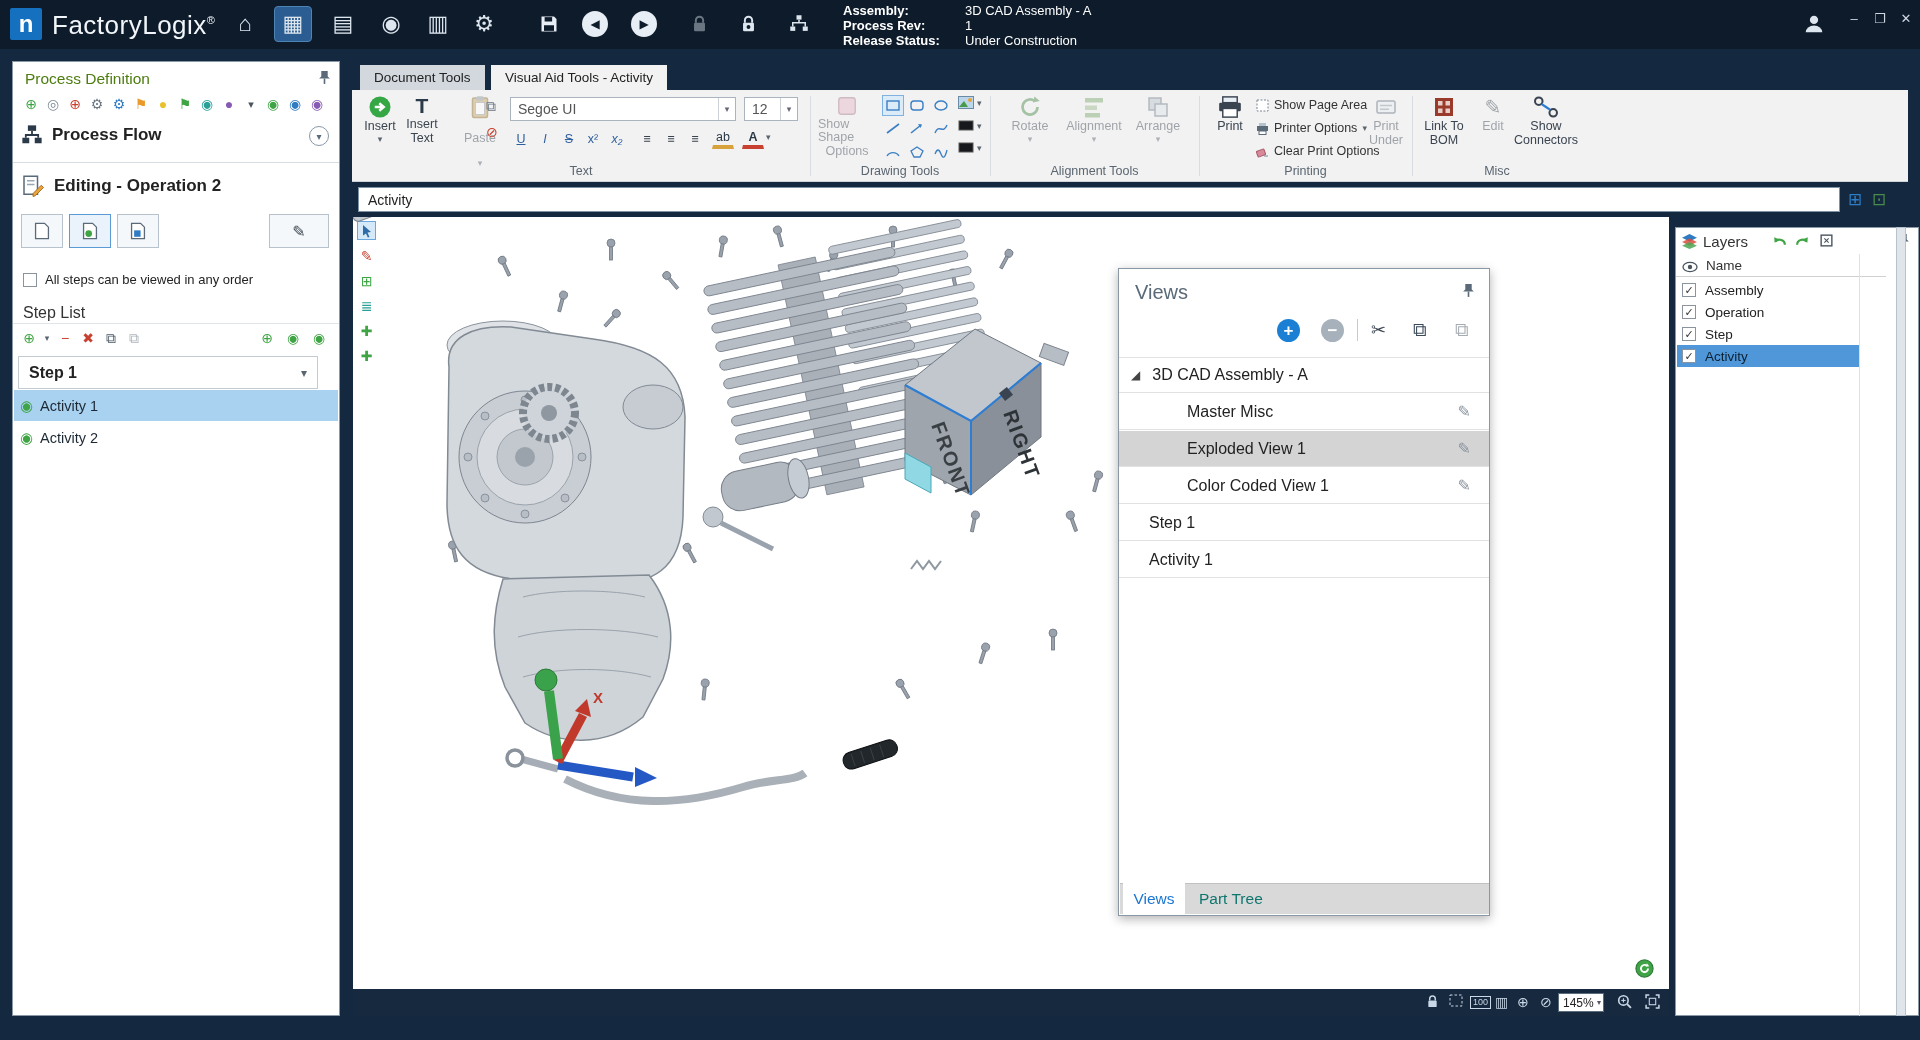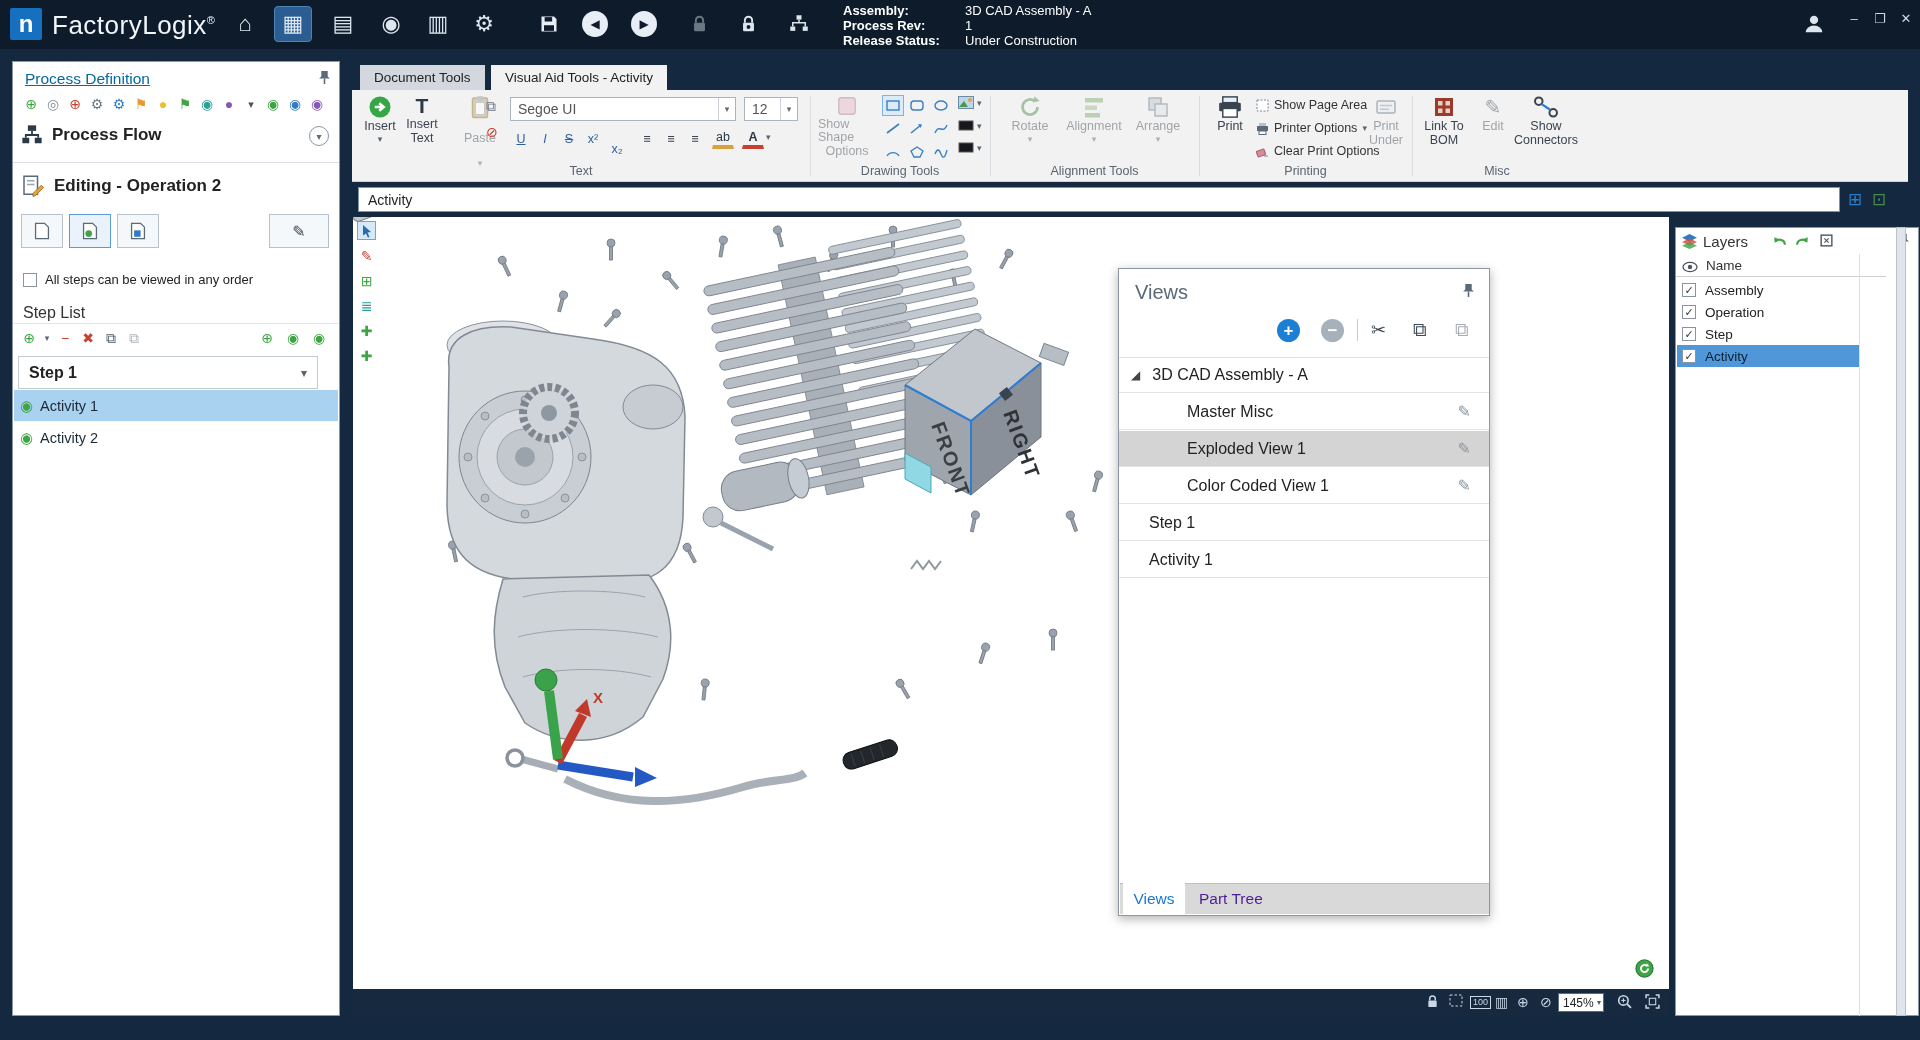--- a/index.html
+++ b/index.html
@@ -17,21 +17,21 @@
   .tb-circle { background:#e8eef5; color:#0d1b2b; border-radius:50%; width:26px; height:26px; font-size:12px; top:11px; }
   .asm-info { left:843px; top:3px; color:#fff; font-size:13px; line-height:15px; }
   .asm-info .row { display:flex; }
   .asm-info .lab { font-weight:bold; width:122px; }
   .win-btn { top:8px; width:24px; height:20px; color:#cfd8e2; font-size:13px; display:flex; align-items:center; justify-content:center; }
 
   
   .panel { background:#fff; border:1px solid #8a98a6; }
 
   
-  .lp-title { left:12px; top:8px; font-size:15.5px; color:#0369a1;text-decoration:underline; }
+  .lp-title { left:12px; top:8px; font-size:15.5px; color:#4d7c0f; }
   .mini-ic { width:20px; height:20px; display:inline-flex; align-items:center; justify-content:center; font-size:14px; }
   .lp-row-bold { font-size:17px; font-weight:bold; color:#222; }
   .doc-btn { width:42px; height:34px; border:1px solid #b8c2cc; background:#f5f8fa; display:flex; align-items:center; justify-content:center; }
   .cbx { width:14px; height:14px; border:1px solid #8a949e; background:#fff; display:inline-flex; align-items:center; justify-content:center; font-size:11px; color:#333; }
   .step-box { border:1px solid #c3cbd3; background:#fff; display:flex; align-items:center; font-size:16px; font-weight:bold; color:#222; padding:0 10px; }
   .act-row { display:flex; align-items:center; gap:7px; font-size:14.5px; color:#1c2834; padding-left:6px; }
   .act-row.sel { background:#a9d1f0; }
 
   
   .tab { display:inline-block; height:25px; line-height:25px; padding:0 14px; font-size:13.5px; color:#222; background:#d2d8de; margin-right:2px; }
@@ -292,21 +292,21 @@
     </div>
     <div class="combo" style="left:392px;top:7px;width:54px;height:24px;">
       <span>12</span>
       <span class="dd">▾</span>
     </div>
 
     <div class="mini-btn" style="left:158px;top:38px;text-decoration:underline;">U</div>
     <div class="mini-btn" style="left:182px;top:38px;font-style:italic;">I</div>
     <div class="mini-btn" style="left:206px;top:38px;text-decoration:line-through;">S</div>
     <div class="mini-btn" style="left:230px;top:38px;">x²</div>
-    <div class="mini-btn" style="left:254px;top:48px;">x₂</div>
+    <div class="mini-btn" style="left:254px;top:38px;font-style:italic;">x₂</div>
     <div class="mini-btn" style="left:284px;top:38px;color:#3a4450">≡</div>
     <div class="mini-btn" style="left:308px;top:38px;color:#3a4450">≡</div>
     <div class="mini-btn" style="left:332px;top:38px;color:#3a4450">≡</div>
     <div class="mini-btn" style="left:360px;top:38px;border-bottom:4px solid #d7a23c;color:#2b3a48">ab</div>
     <div class="mini-btn" style="left:390px;top:38px;border-bottom:4px solid #c8402f;color:#2b3a48;font-weight:bold">A</div>
     <div class="abs" style="left:414px;top:42px;font-size:9px;color:#5a6570">▾</div>
 
     <div class="grp-label" style="left:0;width:458px;">Text</div>
   </div>
   <div class="vsep" style="left:458px"></div>
@@ -791,21 +791,21 @@
     <span style="margin-left:30px">Step 1</span>
   </div>
   <div class="vrow" style="top:273px;">
     <span style="margin-left:30px">Activity 1</span>
   </div>
 
   <div class="abs" style="left:1px;bottom:1px;width:369px;height:31px;background:#d9d9d9;border-top:1px solid #c0c0c0;"></div>
   <div class="vp-tab" style="left:4px;width:62px;background:#fff;color:#1976d2;justify-content:center;">
       <span>Views</span>
     </div>
-  <div class="vp-tab" style="left:70px;color:#4c1d95;padding-left:10px;">
+  <div class="vp-tab" style="left:70px;color:#0f766e;padding-left:10px;">
       <span>Part Tree</span>
     </div>
 </div>
 
 <div class="abs panel layers-panel">
   <div class="abs" style="left:5px;top:5px;">
     <svg width="17" height="16" viewBox="0 0 16 15">
         <polygon points="8,1 15,4.5 8,8 1,4.5" fill="#2e7cc4"></polygon>
         <polygon points="8,5 15,8.5 8,12 1,8.5" fill="#d94f3d" opacity=".85"></polygon>
         <polygon points="8,8.5 15,12 8,15 1,12" fill="#4aa54f" opacity=".85"></polygon>

